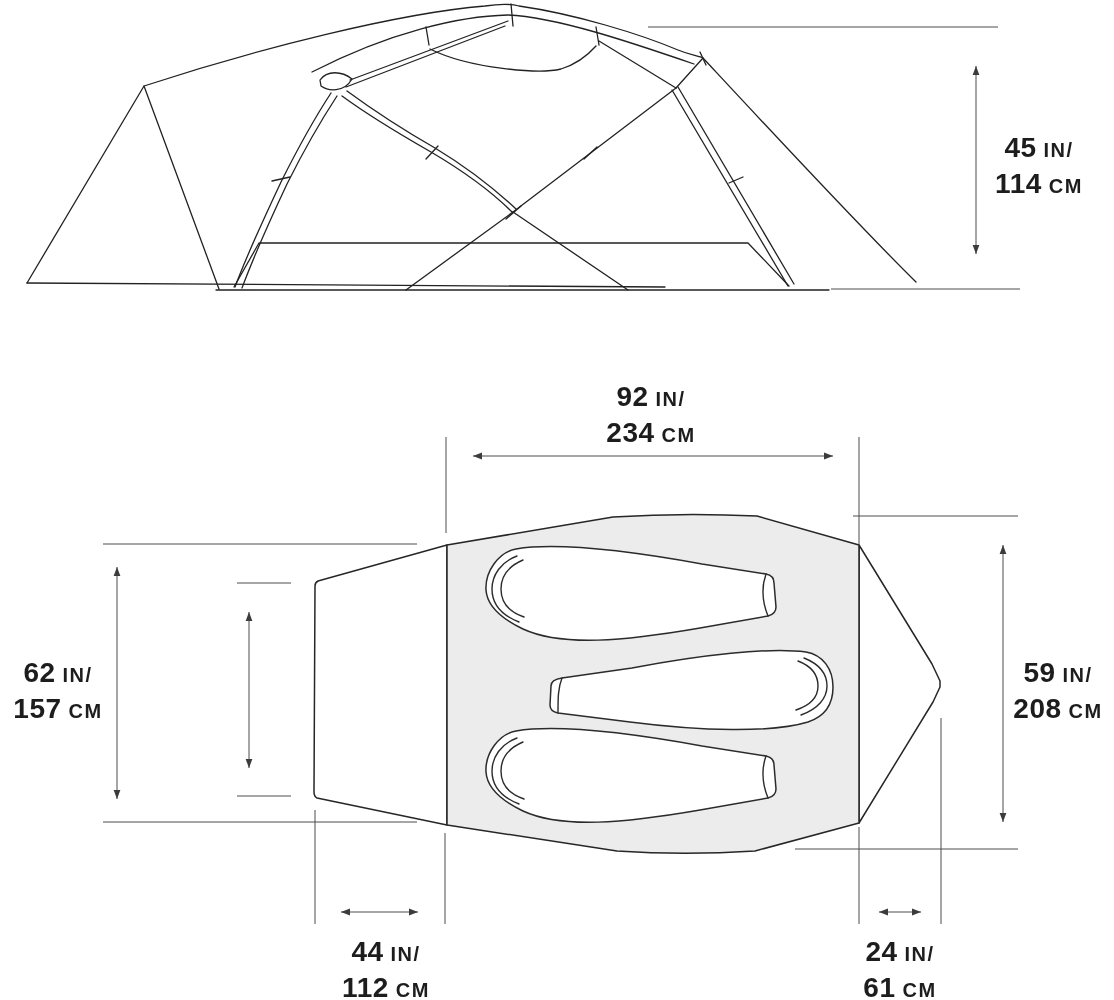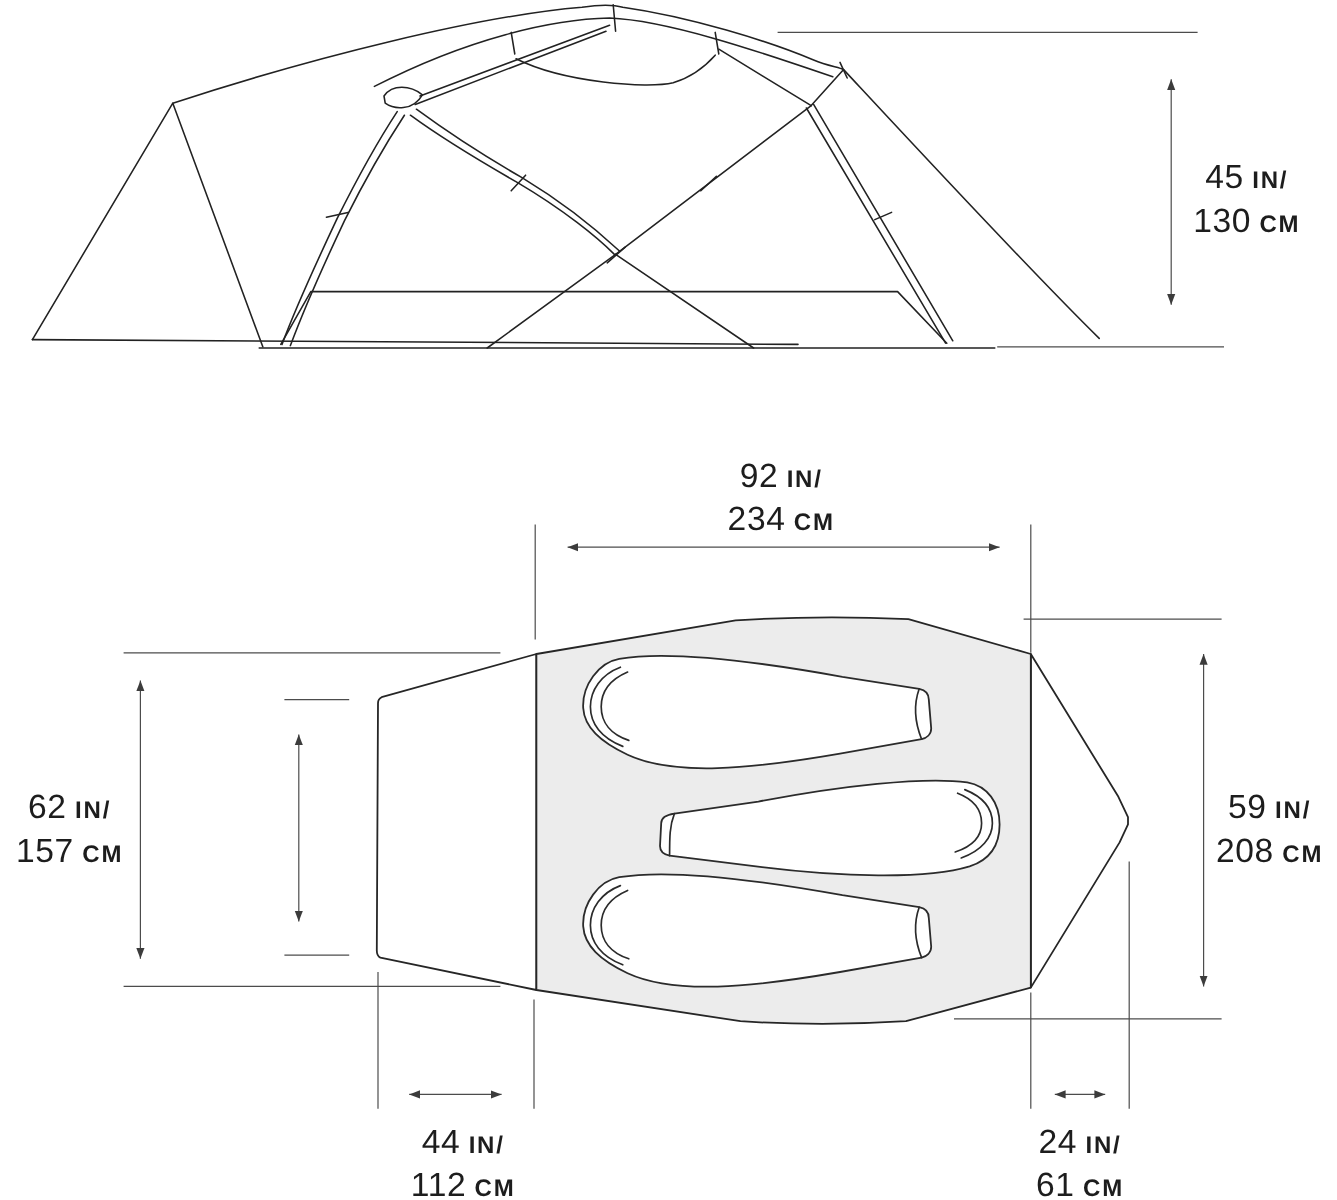--- a/index.html
+++ b/index.html
@@ -25,21 +25,21 @@
   .guide{stroke:var(--guide);stroke-width:1;}
   .dim-line{stroke:var(--guide);stroke-width:1;}
   .dim{
     position:absolute;
     transform:translateX(-50%);
     text-align:center;
     color:var(--text);
     white-space:nowrap;
   }
   .dim .row{line-height:36px;height:36px;}
-  .dim .num{font-size:28px;font-weight:400;letter-spacing:.5px;}
+  .dim .num{font-size:28px;font-weight:700;letter-spacing:.5px;}
   .dim .unit{font-size:20px;font-weight:700;letter-spacing:1.5px;margin-left:7px;}
 </style>
 </head>
 <body>
 
 <div id="stage">
 
 <svg id="art" width="1114" height="1000" viewBox="0 0 1114 1000">
   <defs>
     <marker id="ah" markerUnits="userSpaceOnUse" markerWidth="12" markerHeight="10" refX="9" refY="4" orient="auto-start-reverse">
@@ -132,21 +132,21 @@
       <path class="pad" d="M516,549 C558,542 630,551 702,564 L766,574 C771,575 774,578 774,583 L776,607 C776,612 772,615 768,616 L700,628 C625,641 562,647 523,629 C500,618 487,606 486,590 C485,571 499,552 516,549 Z"></path>
       <path class="padline" d="M766,574 C761,588 762,601 768,616"></path>
       <path class="padline" d="M517,556 C501,562 492,575 492,589 C492,603 501,615 519,622"></path>
       <path class="padline" d="M523,560 C509,566 501,576 501,589 C501,602 509,612 524,617"></path>
     </g>
   </g>
 </svg>
 
 <div class="dim" style="left:1039px;top:130px;">
   <div class="row"><span class="num">45</span><span class="unit">IN/</span></div>
-  <div class="row"><span class="num">130</span><span class="unit">CM</span></div>
+  <div class="row"><span class="num">114</span><span class="unit">CM</span></div>
 </div>
 
 <div class="dim" style="left:651px;top:379px;">
   <div class="row"><span class="num">92</span><span class="unit">IN/</span></div>
   <div class="row"><span class="num">234</span><span class="unit">CM</span></div>
 </div>
 
 <div class="dim" style="left:58px;top:655px;">
   <div class="row"><span class="num">62</span><span class="unit">IN/</span></div>
   <div class="row"><span class="num">157</span><span class="unit">CM</span></div>

